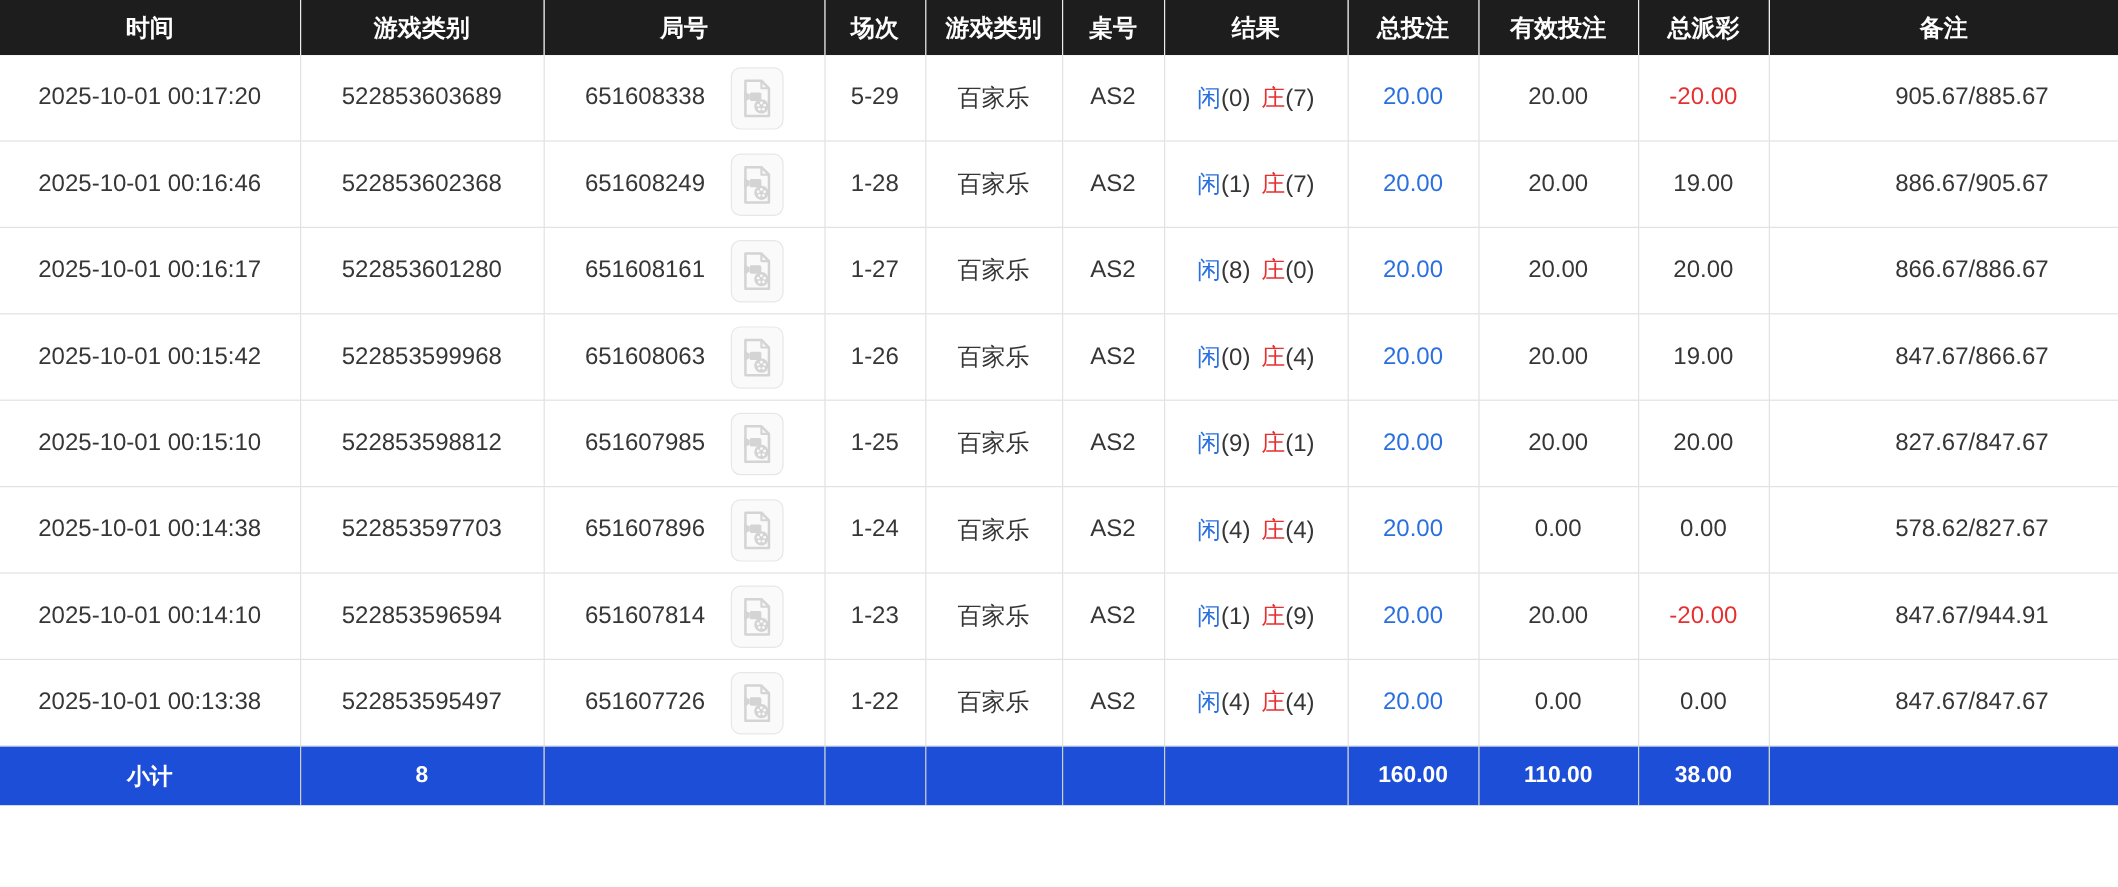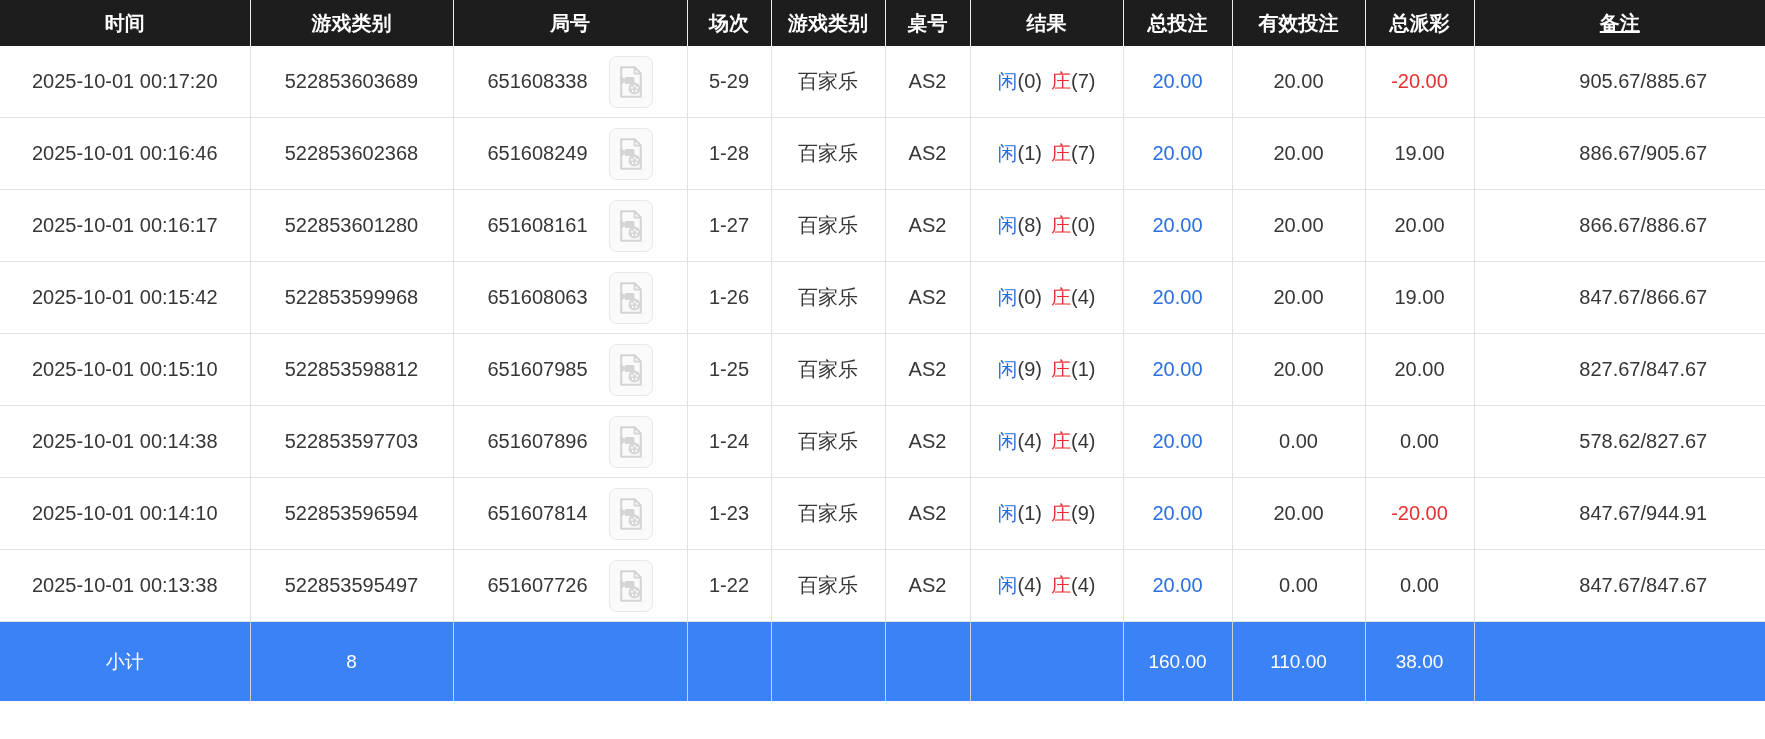--- a/index.html
+++ b/index.html
@@ -30,21 +30,21 @@
     background: #1d1d1d;
     color: #ffffff;
     font-size: 20px;
     font-weight: bold;
     height: 46px;
     text-align: center;
     vertical-align: middle;
     border-right: 1px solid #ededed;
     padding: 0;
   }
-  thead th:last-child { border-right: none; text-decoration: underline; }
+  thead th:last-child { border-right: none; }
 
   tbody td {
     height: 71px;
     text-align: center;
     vertical-align: middle;
     font-size: 20px;
     color: #363636;
     border-right: 1px solid #e2e2e2;
     border-bottom: 1px solid #e2e2e2;
     padding: 0;
@@ -72,29 +72,29 @@
     border-radius: 8px;
     display: inline-flex;
     align-items: center;
     justify-content: center;
     padding: 0;
     cursor: pointer;
   }
   .video-btn svg { display: block; }
 
   tfoot td {
-    background: #3b82f6;
+    background: #1d4ed8;
     color: #ffffff;
     height: 49px;
     font-size: 19px;
-    font-weight: normal;
+    font-weight: bold;
     text-align: center;
     vertical-align: middle;
     border-right: 1px solid #cfcfcf;
-    padding: 15px;
+    padding: 0;
   }
   tfoot td:last-child { border-right: none; }
 </style>
 </head>
 <body>
 
 <table class="records">
   <colgroup>
     <col class="w-time">
       <col class="w-bet">

